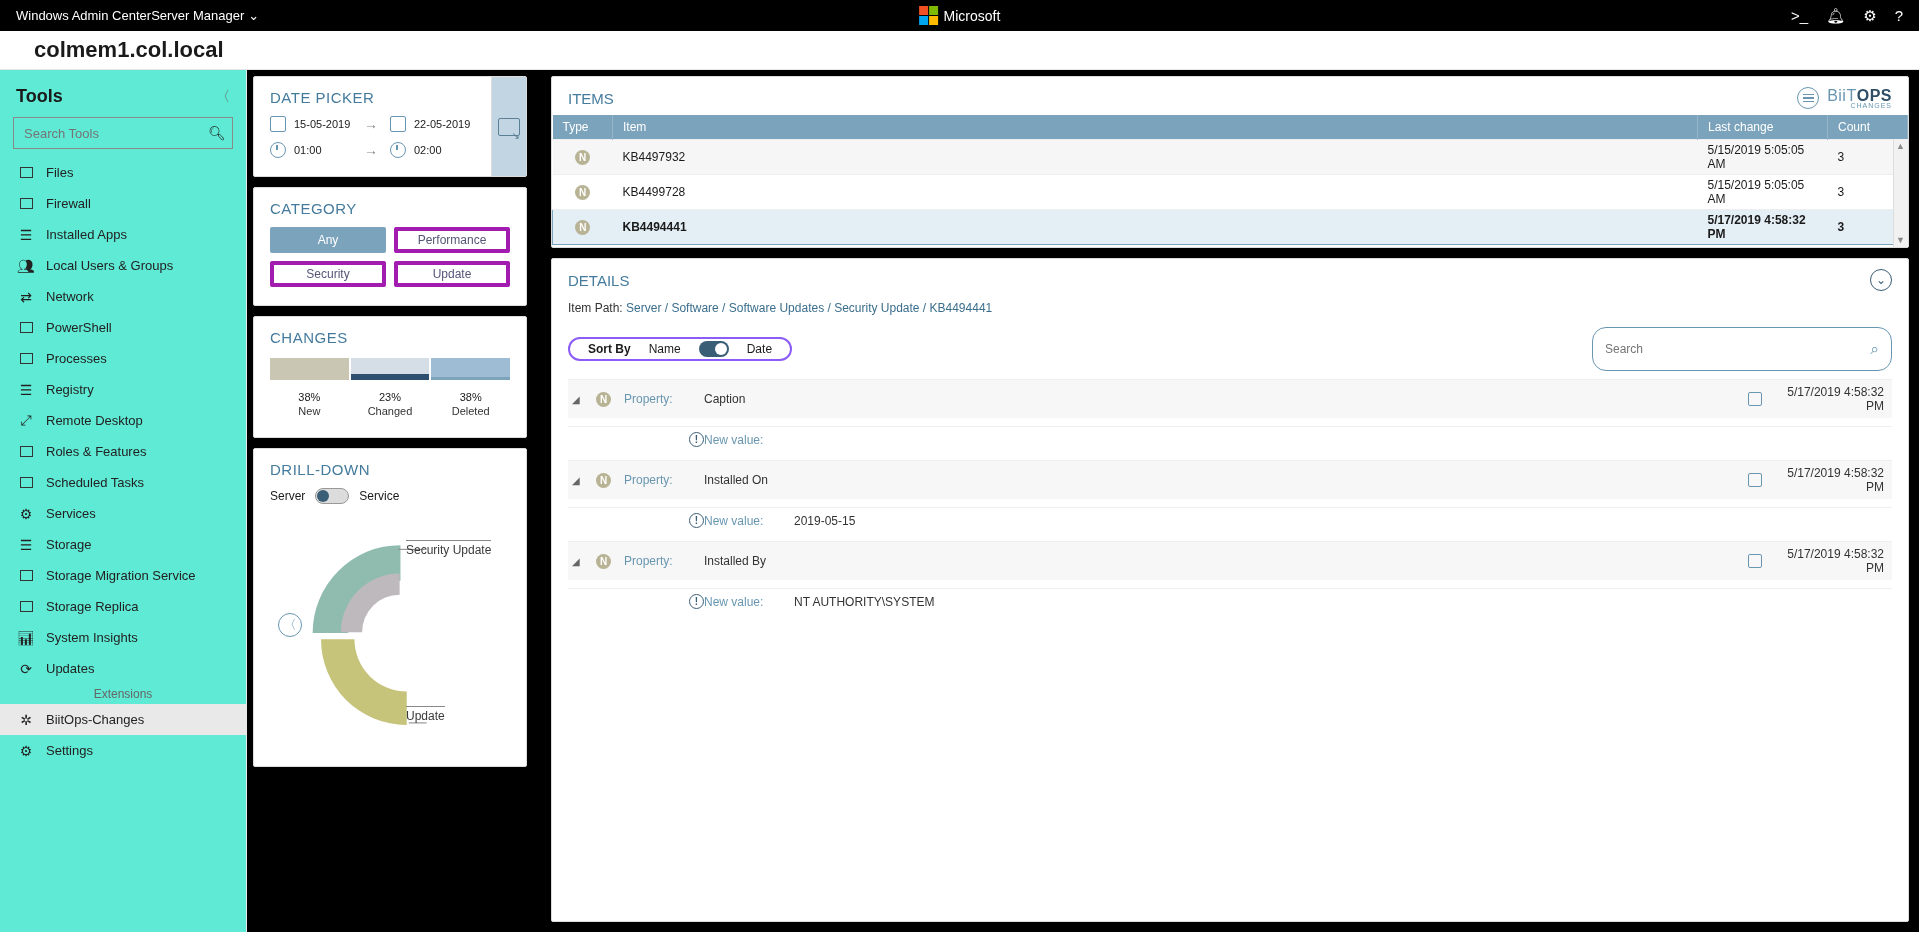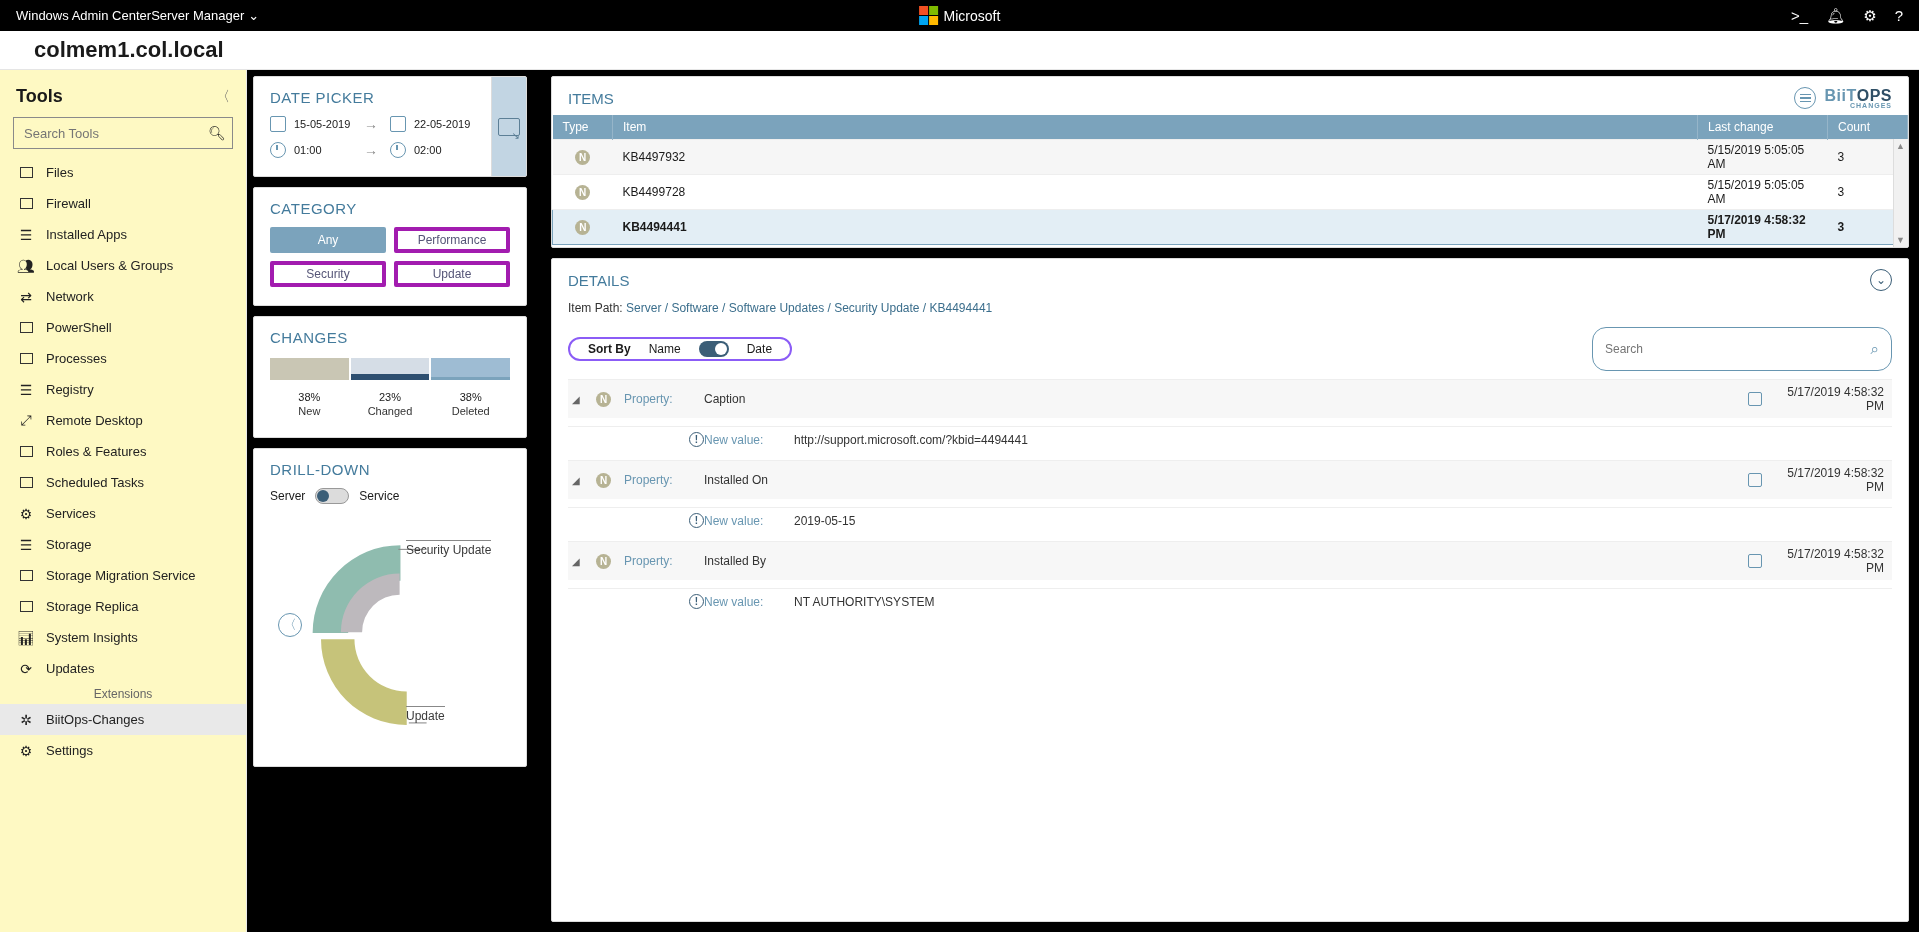--- a/index.html
+++ b/index.html
@@ -22,21 +22,21 @@
     .top-bar .right { margin-left: auto; display: flex; gap: 18px; font-size: 15px; }
     .top-bar .right span { cursor: pointer; }
 
     .breadcrumb { height: 39px; display: flex; align-items: center; padding-left: 18px; border-bottom: 1px solid #e5e5e5; }
     .breadcrumb h1 { font-size: 22px; font-weight: 700; margin-left: 16px; }
 
     
     .wrap { height: calc(100vh - 70px); display: flex; }
 
     
-    .sidebar { width: 247px; border-right: 1px solid #e9e9e9; background:#fef9c3; display:flex; flex-direction:column; }
+    .sidebar { width: 247px; border-right: 1px solid #e9e9e9; background:#5eead4; display:flex; flex-direction:column; }
     .sidebar-head { padding: 16px 16px 10px; display:flex; align-items:center; justify-content:space-between; }
     .sidebar-head h2 { font-size: 18px; font-weight: 700; }
     .sidebar-search { margin: 0 13px 8px; height: 32px; border:1px solid #8a8a8a;
       display:flex; align-items:center; padding:0 10px; gap:8px; }
     .sidebar-search input { flex:1; border:none; outline:none; font-size:13px; background:transparent; }
     .tools-list { flex:1; overflow-y:auto; }
     .tool-item { height:31px; display:flex; align-items:center; gap:12px; padding:0 18px; cursor:pointer;
       font-size:13px; color:#222; }
     .icon-box { width:16px; height:16px; display:inline-flex; align-items:center; justify-content:center; font-size:14px; }
     .icon-rect{border:1.3px solid #333;width:13px;height:11px;}
@@ -91,21 +91,21 @@
 
     
     .right-pane{flex:1;display:flex;flex-direction:column;gap:10px;overflow:hidden;}
     .panel{border:1px solid #dcdcdc;border-radius:2px;background:#fff;}
     .panel-head{padding:10px 16px 6px;display:flex;align-items:center;justify-content:space-between;}
     .panel-head h3{font-size:15px;font-weight:400;color:#447b9c;}
     .logo-stack{display:flex;align-items:center;gap:8px;}
     .hamburger{width:22px;height:22px;border:1.5px solid #6896b1;border-radius:50%;
       display:flex;flex-direction:column;justify-content:center;align-items:center;gap:2px;}
     .hamburger span{width:11px;height:1.5px;background:#6896b1;}
-    .brand{font-size:16px;font-weight:700;letter-spacing:.5px;color:#6896b1;}
+    .brand{font-size:16px;font-weight:400;letter-spacing:.5px;color:#6896b1;}
     .brand b{color:#2f4f66;}
     .brand .sm{font-size:7px;display:block;text-align:right;margin-top:-3px;letter-spacing:1px;}
 
     .grid{width:100%;border-collapse:collapse;font-size:12px;}
     .grid thead th{background:#7ba3bc;color:#fff;font-weight:400;text-align:left;padding:5px 10px;border-right:1px solid #96b5c9;}
     .grid tbody td{padding:3px 10px;border-top:1px solid #eee;}
     .grid tbody tr:nth-child(odd){background:#f6f6f6;}
     .grid tbody tr.sel{background:#e3eef5;font-weight:700;border:1px solid #7ba3bc;}
     .badge-n{display:inline-flex;width:15px;height:15px;border-radius:50%;background:#b7b394;
       color:#fff;font-size:10px;font-weight:700;align-items:center;justify-content:center;}
@@ -466,21 +466,20 @@
             <span class="ts">
                 <span class="cal2"></span>
                 <span>5/17/2019 4:58:32 PM</span>
               </span>
           </div>
           <div class="drow sub">
             <span></span>
               <span></span>
             <span style="text-align:right"><span class="info-circ">!</span></span>
             <span class="k">New value:</span>
-            <span class="val">http://support.microsoft.com/?kbid=4494441</span>
             <span></span>
           </div>
 
           <div class="drow bg">
             <span class="tri">◢</span>
             <span class="badge-n">N</span>
             <span class="k">Property:</span>
             <span class="val">Installed On</span>
             <span></span>
             <span class="ts">

